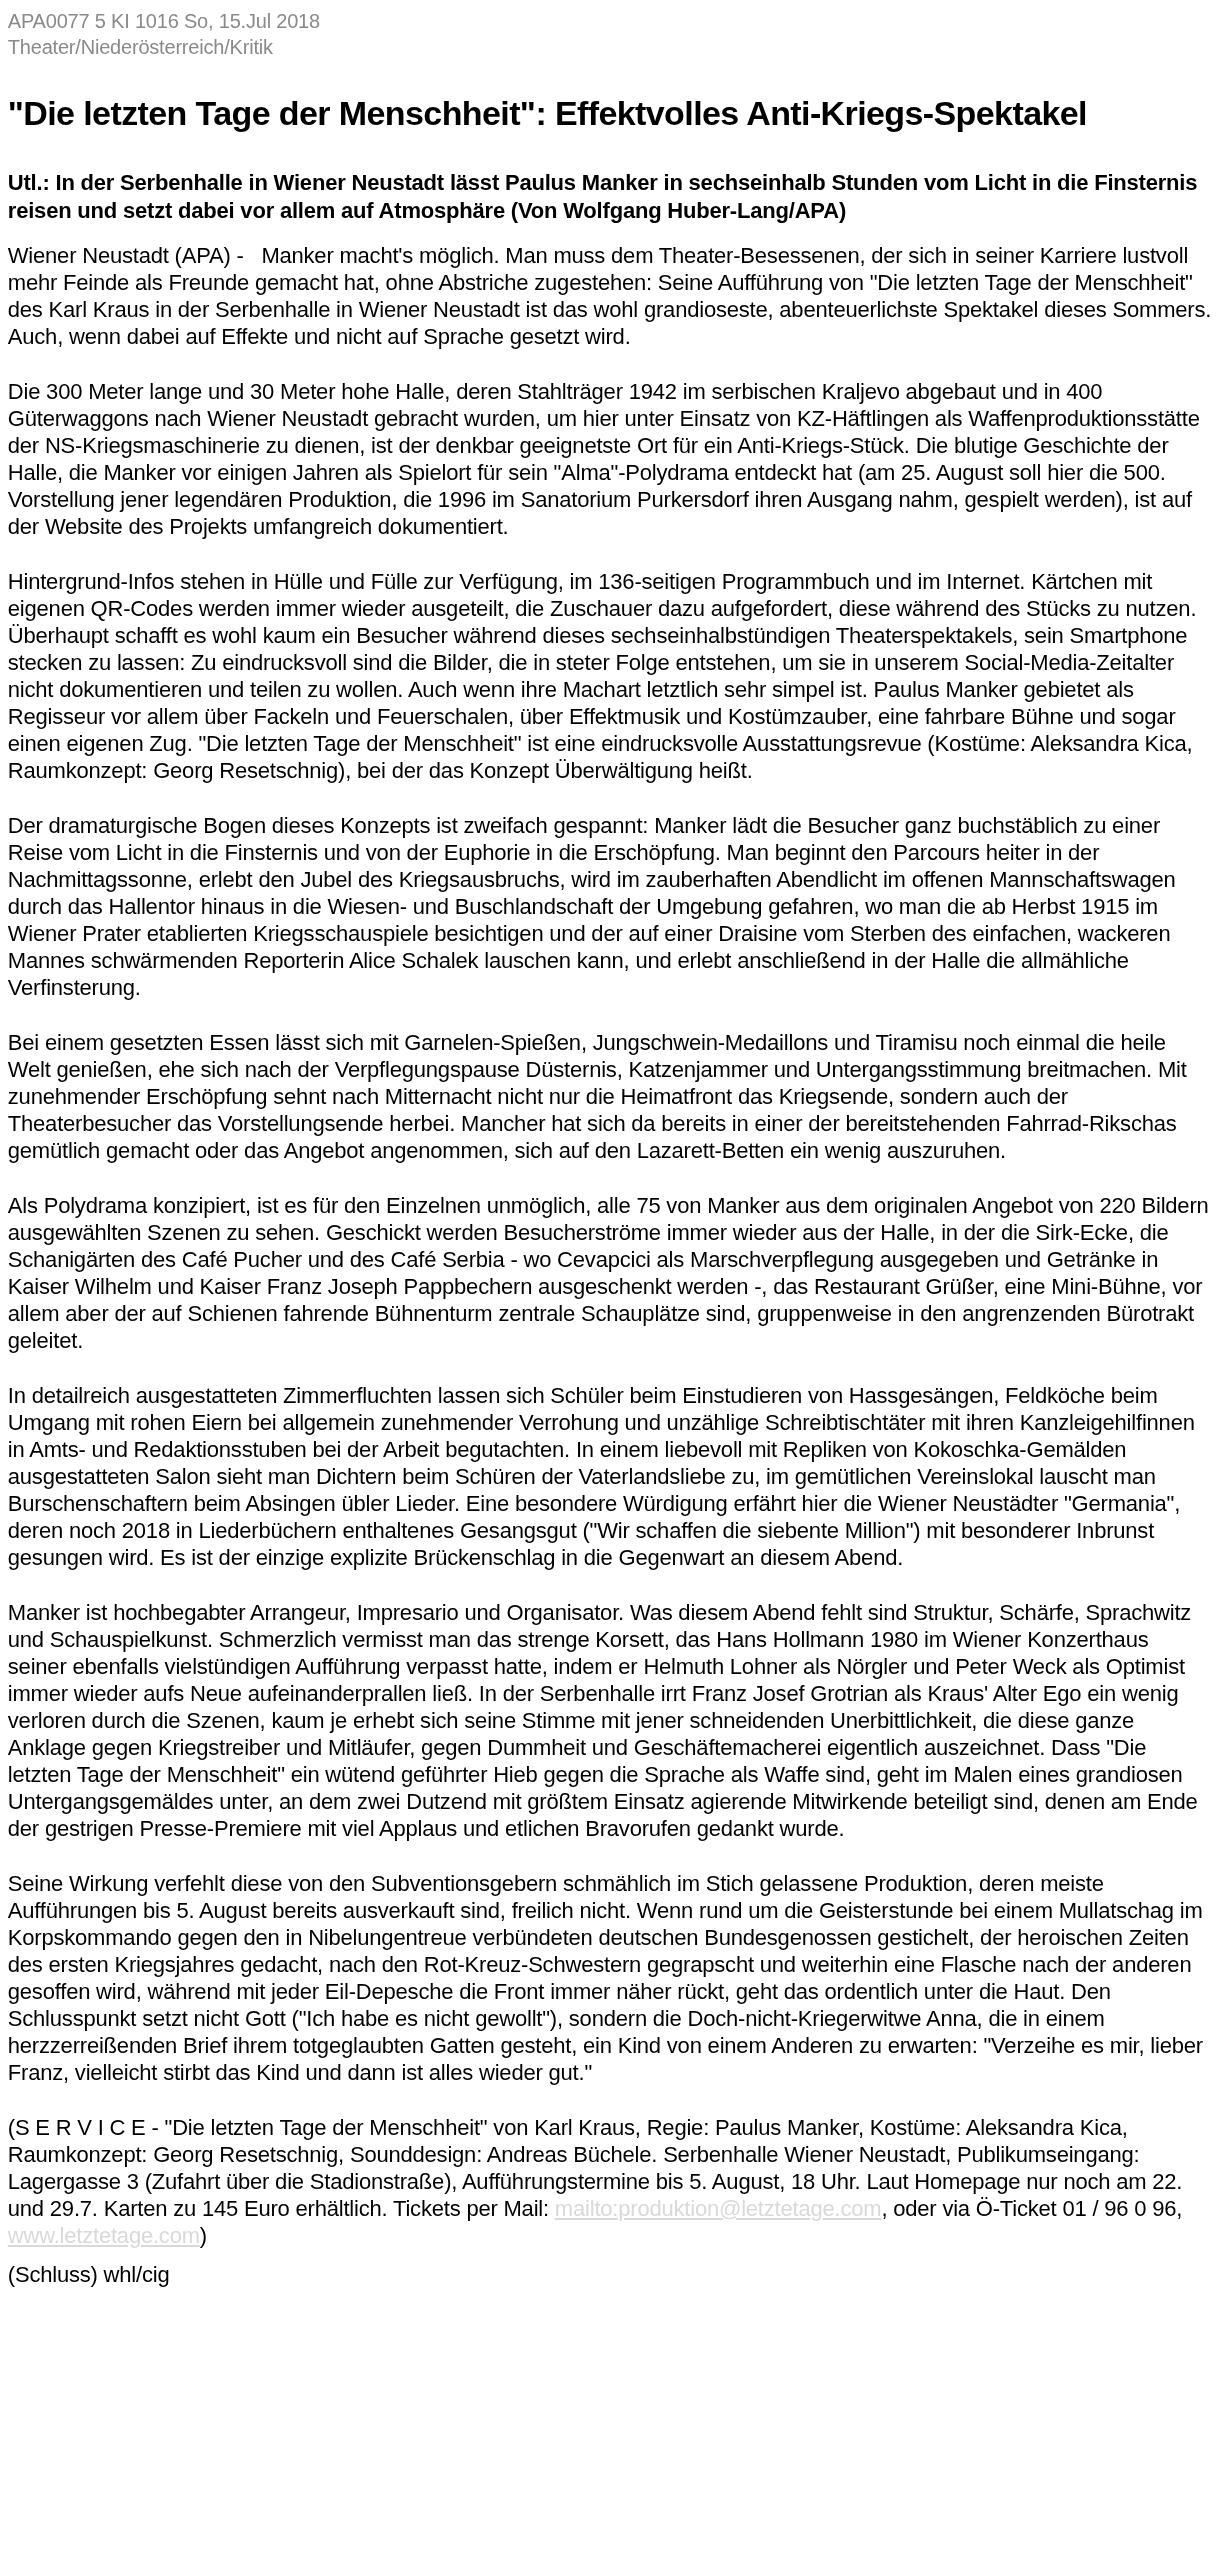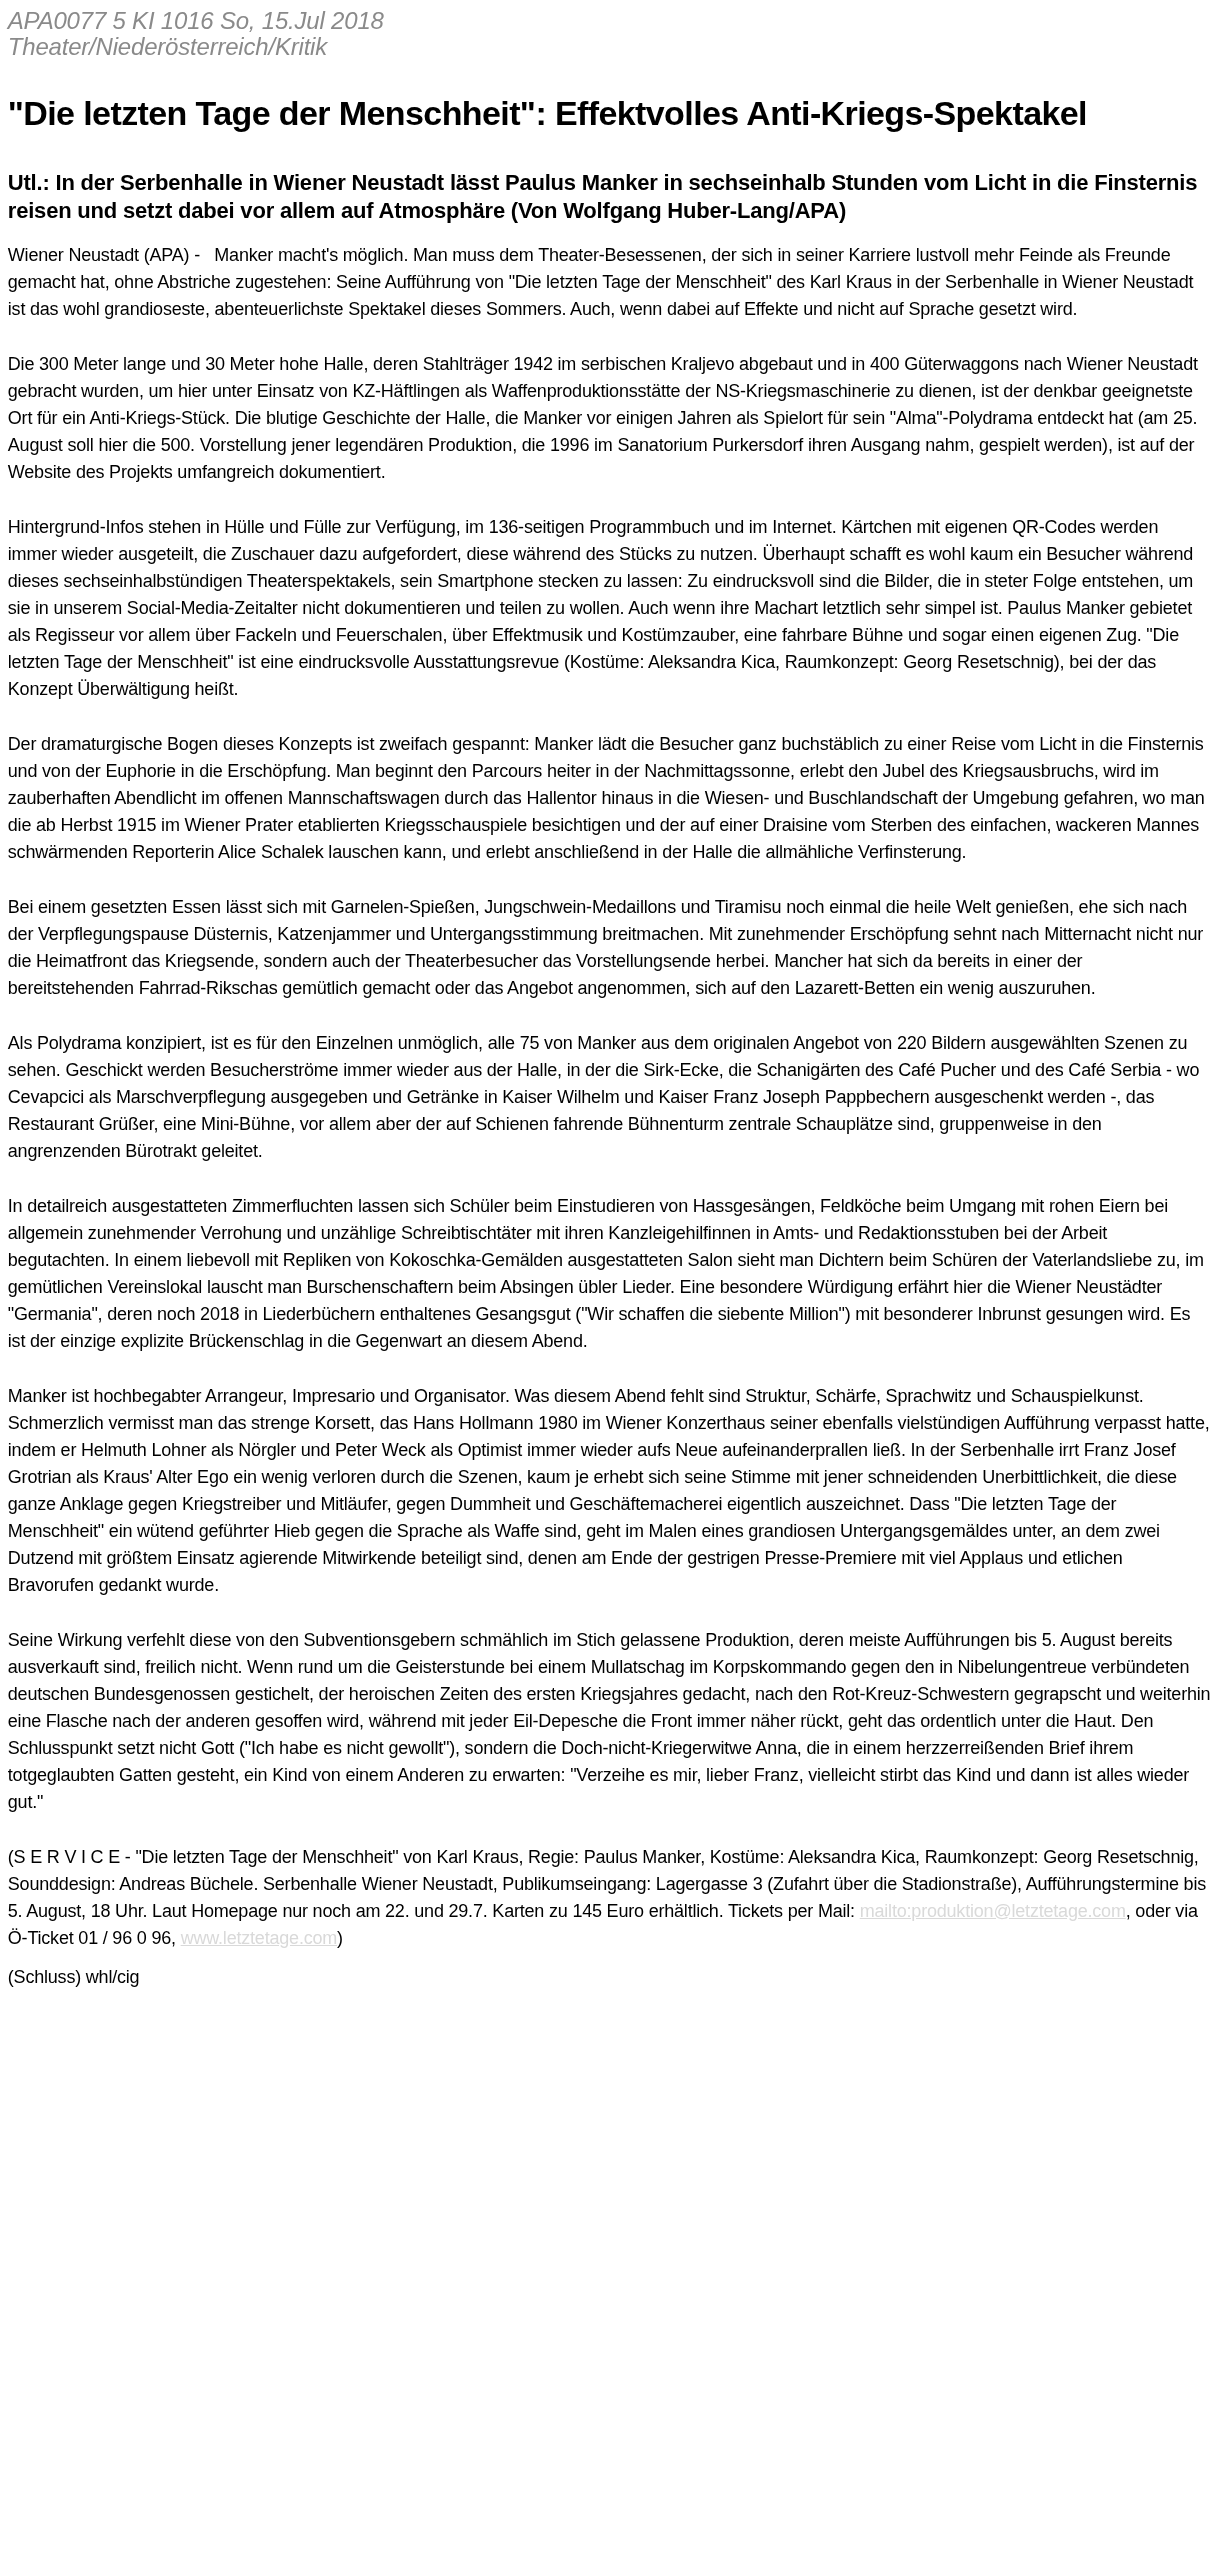--- a/index.html
+++ b/index.html
@@ -12,43 +12,42 @@
   body{
     width:1223px;
     min-height:2576px;
     background:var(--background);
     color:var(--body-text);
     font-family:"Liberation Sans","DejaVu Sans",sans-serif;
   }
   .page{padding:7.8px 11px 0 7.8px;}
   .kopf{
     color:var(--header-text);
-    font-size:24px;
+    font-size:20px;
     line-height:26.5px;
     letter-spacing:-0.2px;
-    font-style:italic;
   }
   h1.headline{
     font-size:34px;
     line-height:37px;
     font-weight:bold;
     margin:34px 0 0 0;
     letter-spacing:-0.6px;
     max-width:1171px;
   }
   h2.subtitle{
     font-size:22px;
     line-height:28px;
     font-weight:bold;
     margin:37px 0 0 0;
     letter-spacing:-0.2px;
     max-width:1204px;
   }
   .article p.para{
-    font-size:18px;
+    font-size:22px;
     line-height:27px;
     letter-spacing:-0.2px;
     margin:28px 0 0 0;
     max-width:1204px;
   }
   .article p.para.first{margin-top:17px;}
   .article p.para.no-gap{margin-top:12px;}
   .link{
     color:var(--link);
     text-decoration:underline;

